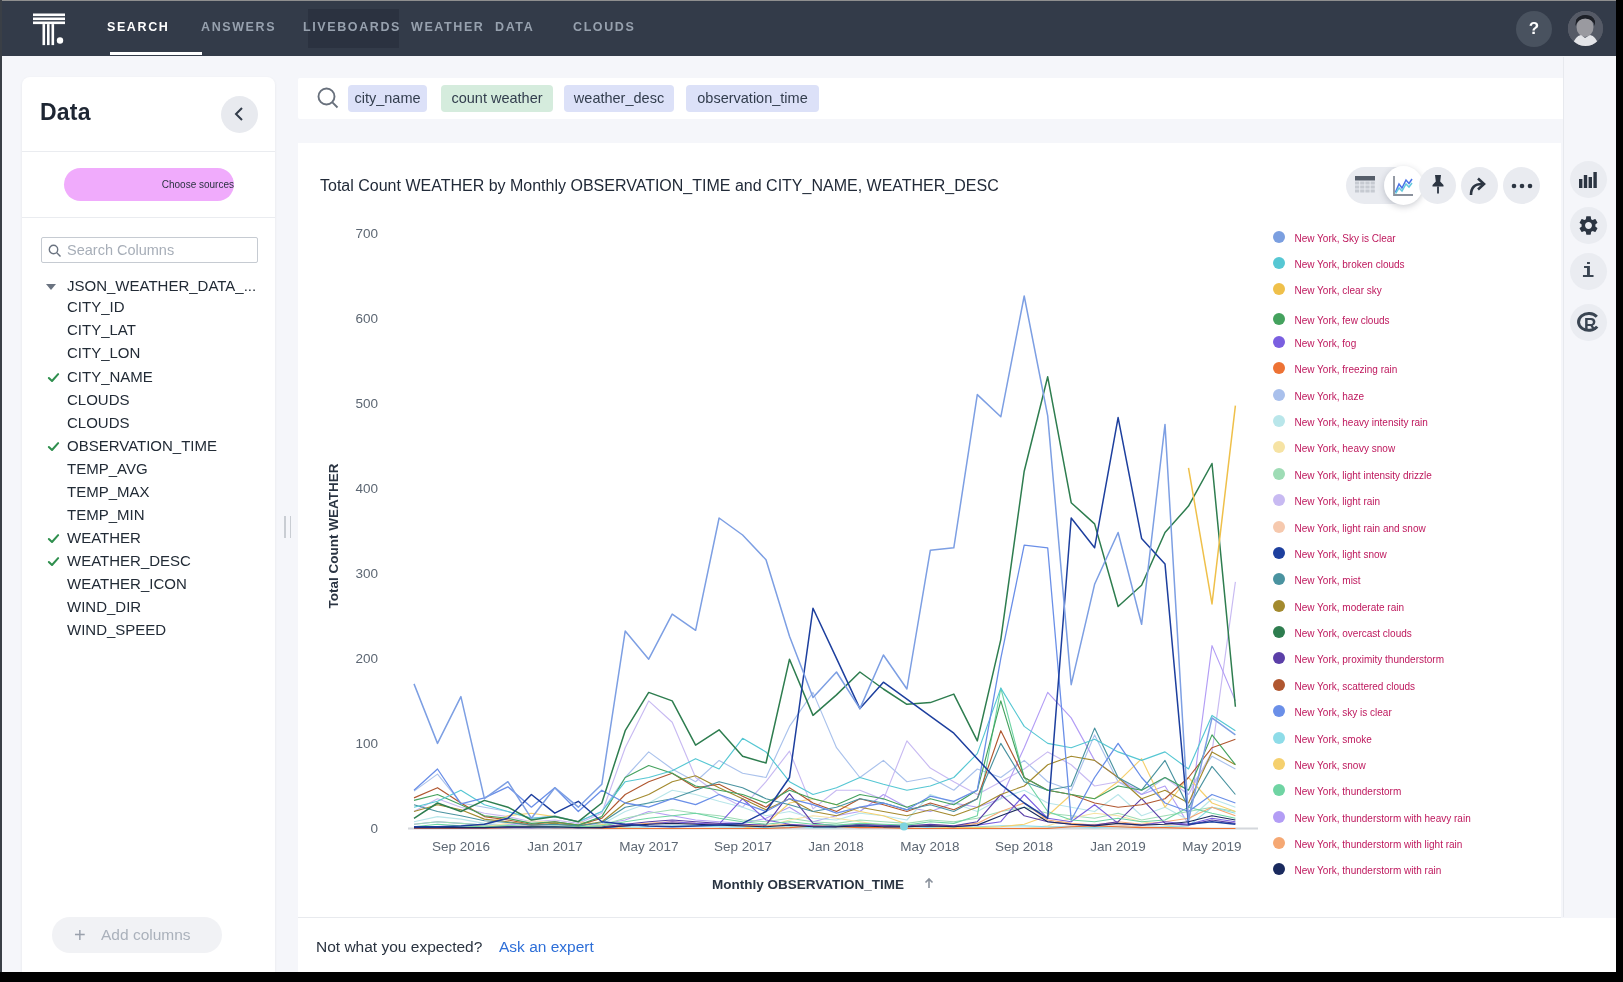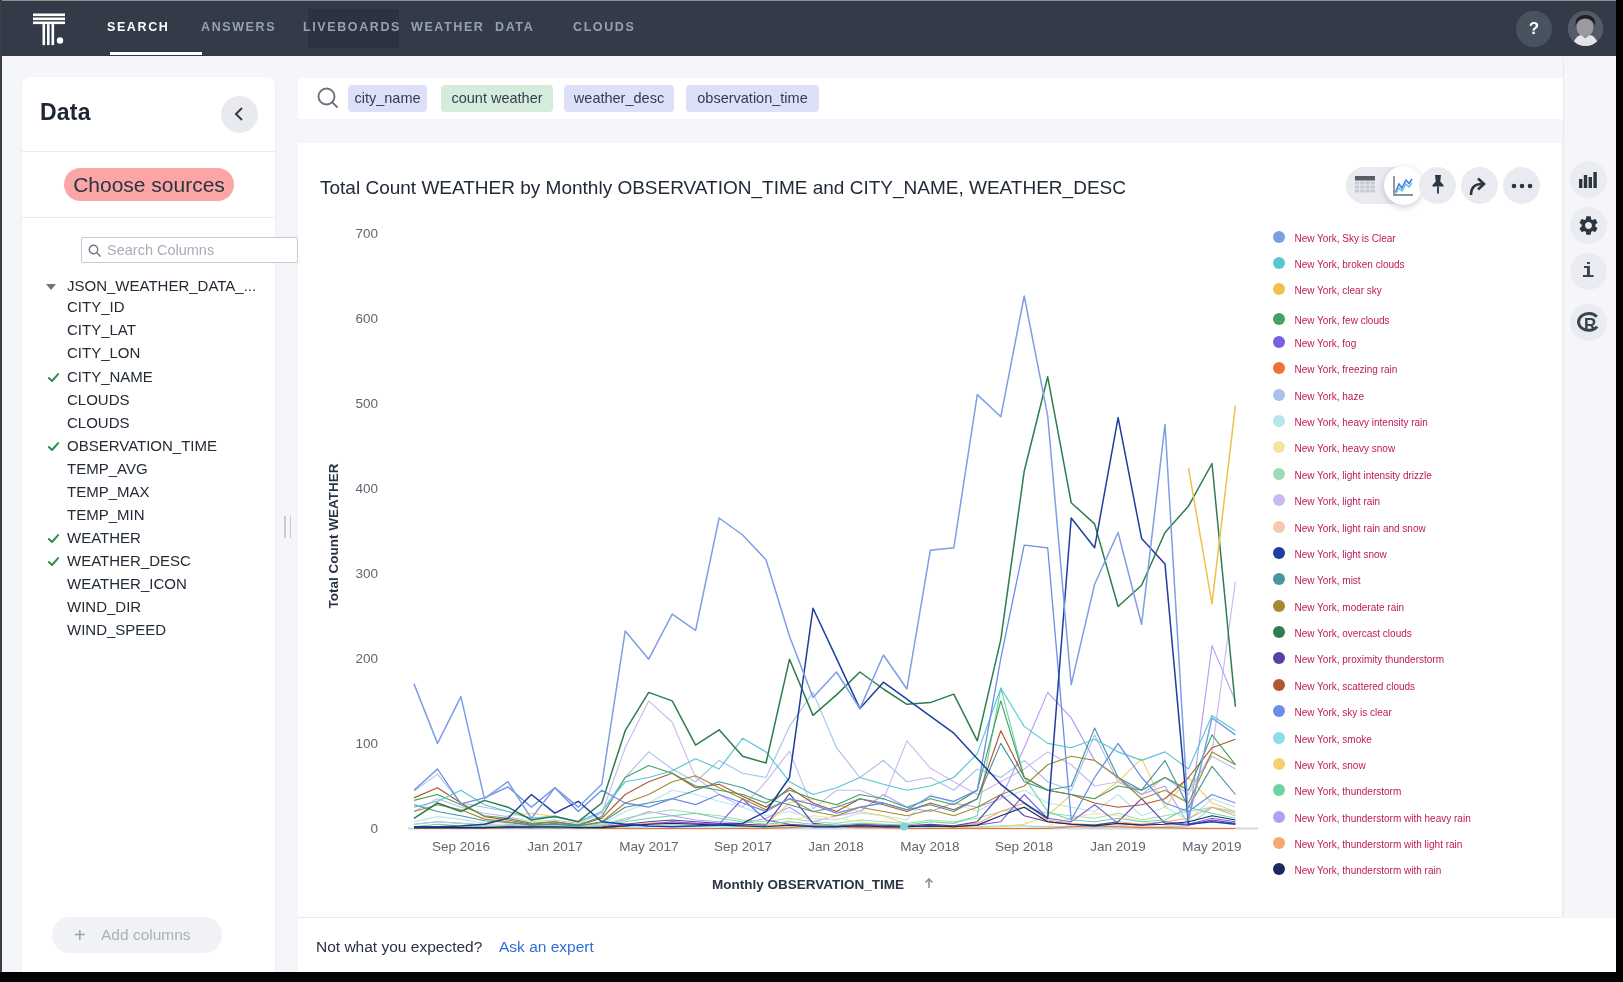--- a/index.html
+++ b/index.html
@@ -15,38 +15,38 @@
 .nitem.on { color:#fff; }
 #lbbg { left:308px; top:9px; width:91px; height:39px; background:#2b3240; }
 #underline { left:110px; top:52px; width:92px; height:3px; background:#fff; }
 #helpbtn { left:1516px; top:11px; width:36px; height:36px; border-radius:50%; background:#49525f; color:#fff; font-size:17px; font-weight:700; text-align:center; line-height:36px; }
 
 #sidebar { left:22px; top:77px; width:253px; height:895px; background:#fff; border-radius:8px 8px 0 0; box-shadow:0 1px 3px rgba(40,50,70,.08); }
 #dataTitle { left:40px; top:99px; font-size:23px; font-weight:700; color:#1e2633; letter-spacing:.2px; }
 #collapse { left:221px; top:96px; width:37px; height:37px; border-radius:50%; background:#e8eaef; }
 #collapse svg { position:absolute; left:11px; top:10px; }
 .hr { left:22px; width:253px; height:1px; background:#eaecf0; }
-#chooseSrc { left:64px; top:168px; width:170px; height:33px; border-radius:17px; background:#fca5a5; color:#2a3340; font-size:21px; text-align:center; line-height:33px; }
-#searchCols { left:41px; top:237px; width:217px; height:26px; border:1px solid #c6cbd2; border-radius:2px; background:#fff;margin-left:40px; }
+#chooseSrc { left:64px; top:168px; width:170px; height:33px; border-radius:17px; background:#f0abfc; color:#2a3340; font-size:10px; text-align:right; line-height:33px; }
+#searchCols { left:41px; top:237px; width:217px; height:26px; border:1px solid #c6cbd2; border-radius:2px; background:#fff; }
 #searchCols span { position:absolute; left:25px; top:4px; font-size:14.5px; color:#a7aeb8; }
 #treehead { left:67px; top:277px; font-size:15px; font-weight:400; color:#222b36; }
 #caret { left:46px; top:284px; width:0; height:0; border-left:5.5px solid transparent; border-right:5.5px solid transparent; border-top:6px solid #6a7380; }
 .trow { position:absolute; left:67px; height:22px; line-height:22px; font-size:15px; color:#222b36; white-space:nowrap; }
 .chk { position:absolute; left:-20px; top:5px; width:13px; height:13px; }
 #addcols { left:52px; top:917px; width:170px; height:36px; border-radius:18px; background:#f1f2f5; }
 #addcols .pl { position:absolute; left:22px; top:7px; font-size:20px; color:#9aa1ac; font-weight:400; }
 #addcols .tx { position:absolute; left:49px; top:9px; font-size:15.5px; color:#aab1bb; }
 #handle1 { left:284px; top:516px; width:1.5px; height:22px; background:#c9cdd3; }
 #handle2 { left:289.5px; top:516px; width:1.5px; height:22px; background:#c9cdd3; }
 
 #sbar { left:298px; top:78px; width:1319px; height:41px; background:#fff; border-radius:2px; }
 .tok { position:absolute; top:85px; height:27px; line-height:27px; text-align:center; border-radius:4px; font-size:14.5px; color:#323d4d; }
 
 #card { left:298px; top:143px; width:1263px; height:774px; background:#fff; }
-#title { left:320px; top:177px; font-size:19px; font-weight:500; color:#212a38; letter-spacing:0; }
+#title { left:320px; top:177px; font-size:16px; font-weight:500; color:#212a38; letter-spacing:0; }
 
 #toggle { left:1346px; top:167px; width:76px; height:37px; border-radius:18.5px; background:#e9ebf0; }
 #togglesel { left:1384px; top:166px; width:39px; height:39px; border-radius:50%; background:#fff; box-shadow:0 2px 6px rgba(50,60,80,.25); }
 .cbtn { position:absolute; width:37px; height:37px; border-radius:50%; background:#e9ebf0; }
 
 #rail { left:1563px; top:57px; width:53px; height:860px; background:#f5f6fa; border-left:1px solid #e7e9ee; }
 .rbtn { position:absolute; left:1569.5px; width:37px; height:37px; border-radius:50%; background:#eaecf1; }
 
 .litem { position:absolute; left:1273px; height:26px; line-height:26px; font-size:10px; color:#be185d; white-space:nowrap; }
 .ldot { display:inline-block; width:12px; height:12px; border-radius:50%; margin-right:9.5px; position:relative; top:1px; }

